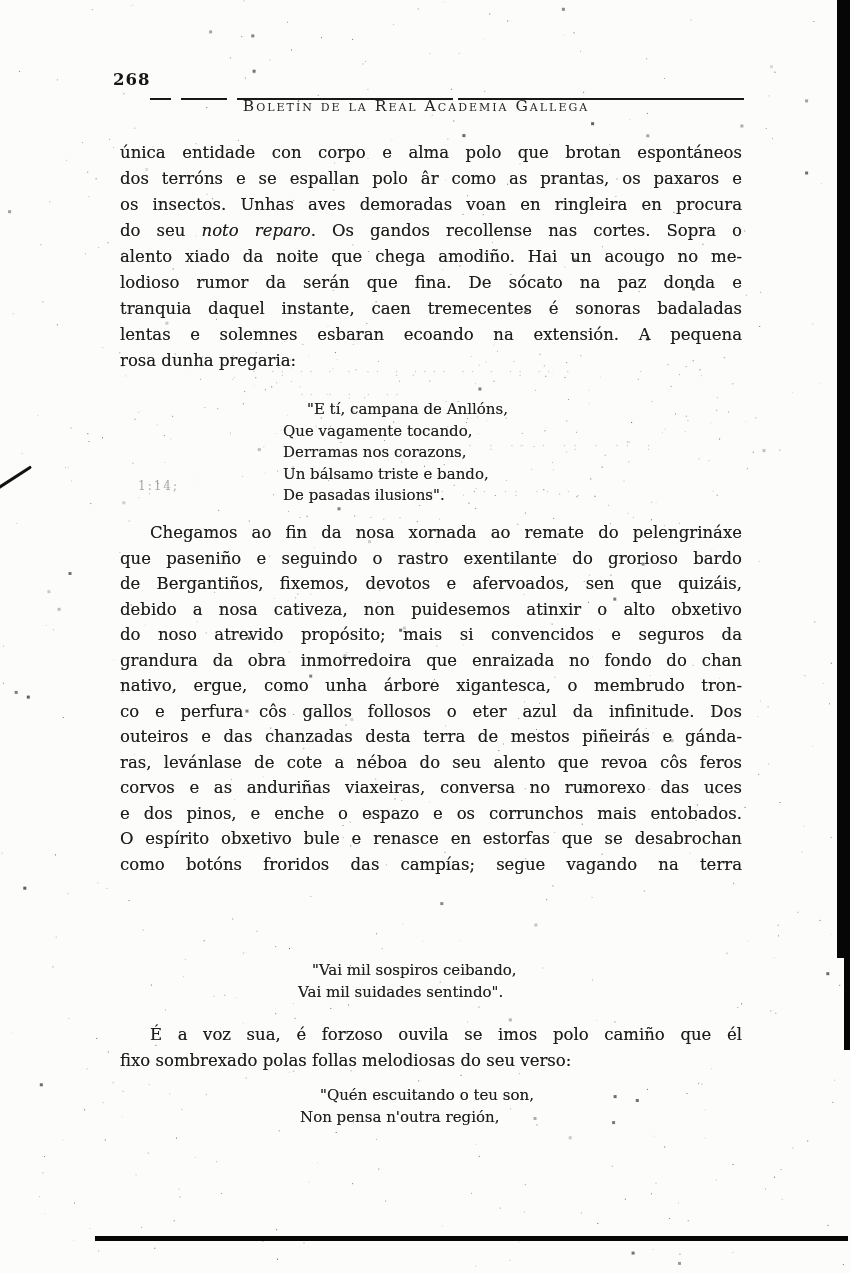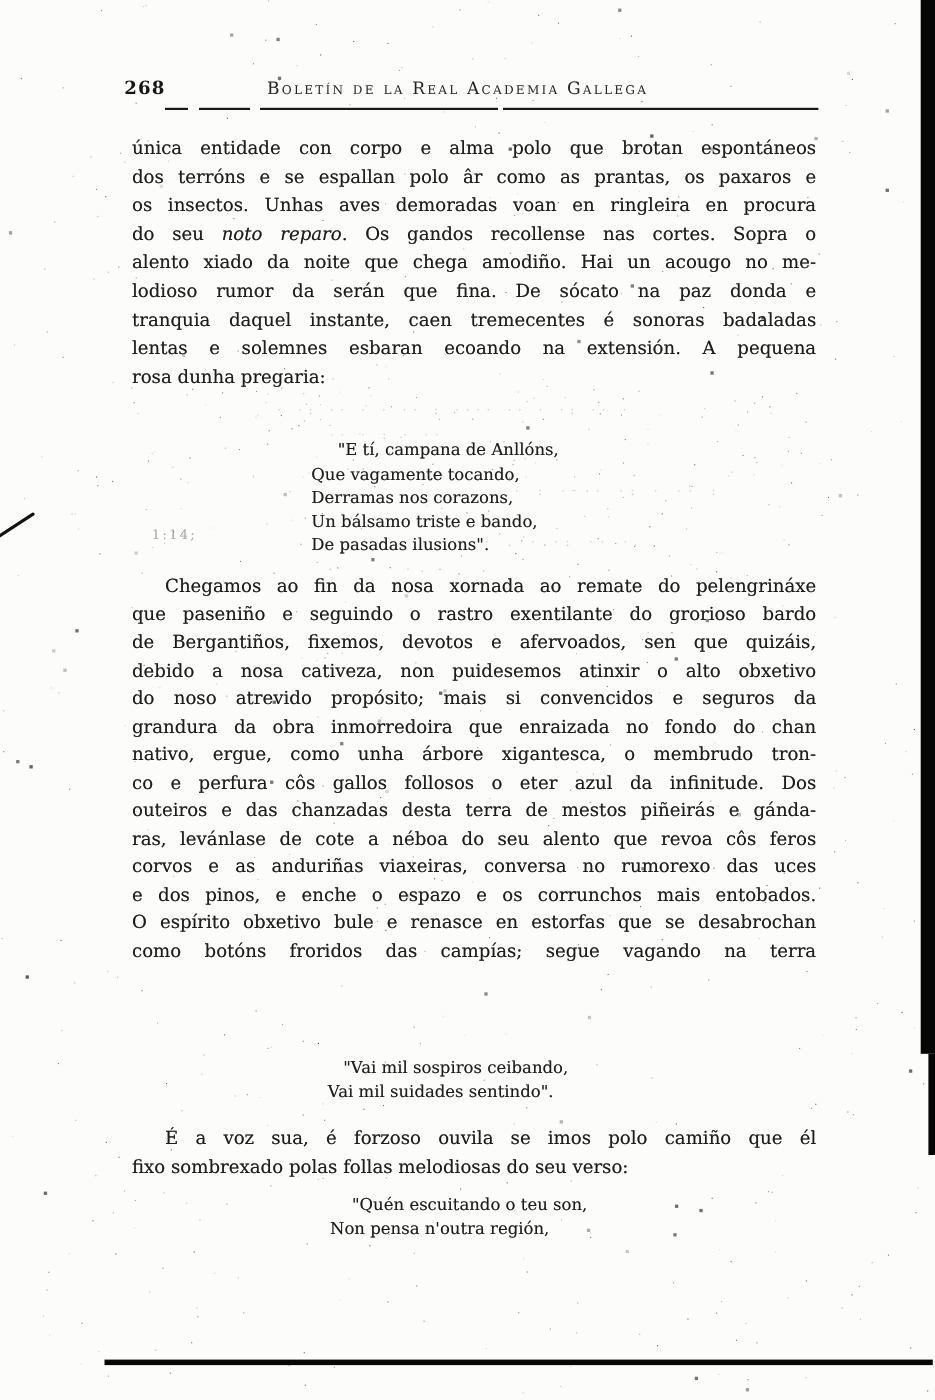--- a/index.html
+++ b/index.html
@@ -15,30 +15,30 @@
   .right-bar{position:absolute;top:0;right:0;width:13px;height:958px;background:#060606;}
   .right-bar2{position:absolute;top:958px;right:0;width:6px;height:92px;background:#060606;}
   .bottom-bar{position:absolute;top:1236px;left:95px;width:753px;height:5px;background:#070707;}
   .slash{position:absolute;top:488px;left:-4px;width:42px;height:3px;background:#121212;
          transform:rotate(-33deg);transform-origin:left center;border-radius:2px;}
   .noise-dot{position:absolute;top:0;left:0;width:1px;height:1px;background:transparent;}
   
   .header{position:absolute;top:68px;left:105px;width:622px;height:26px;}
   .pagenum{position:absolute;left:8px;top:2px;font-size:16.5px;letter-spacing:1px;font-weight:bold;color:#161616;}
   .journal{display:block;text-align:center;font-variant:small-caps;font-size:15.5px;
-           letter-spacing:2px;color:#242424;padding-top:3px;}
+           letter-spacing:2px;color:#242424;padding-top:3px;margin-top:26px;}
   .rule{position:absolute;top:98px;left:150px;width:594px;height:2px;
         background:linear-gradient(90deg,#181818 0 3.5%,transparent 3.5% 5.2%,
           #181818 5.2% 13%,transparent 13% 14.6%,#181818 14.6% 51%,
           transparent 51% 51.8%,#181818 51.8% 100%);}
   
   .p{position:absolute;left:120px;width:622px;font-size:16.5px;
      text-shadow:0 0 0.5px rgba(20,20,20,0.55);}
   .p .ln{line-height:26px;}
-  .p1{top:122px;}
+  .p1{top:140px;}
   .p2{top:520px;}
   .p2 .ln{line-height:25.5px;}
   .p3{top:1022px;}
   .just{text-align:justify;text-align-last:justify;}
   .p2 .first,.p3 .first{text-indent:30px;}
   
   .verse{position:absolute;font-size:15px;text-shadow:0 0 0.4px rgba(20,20,20,0.5);}
   .verse .ln{line-height:21.5px;}
   .v1{top:399px;left:283px;}
   .v2{top:960px;left:298px;}

